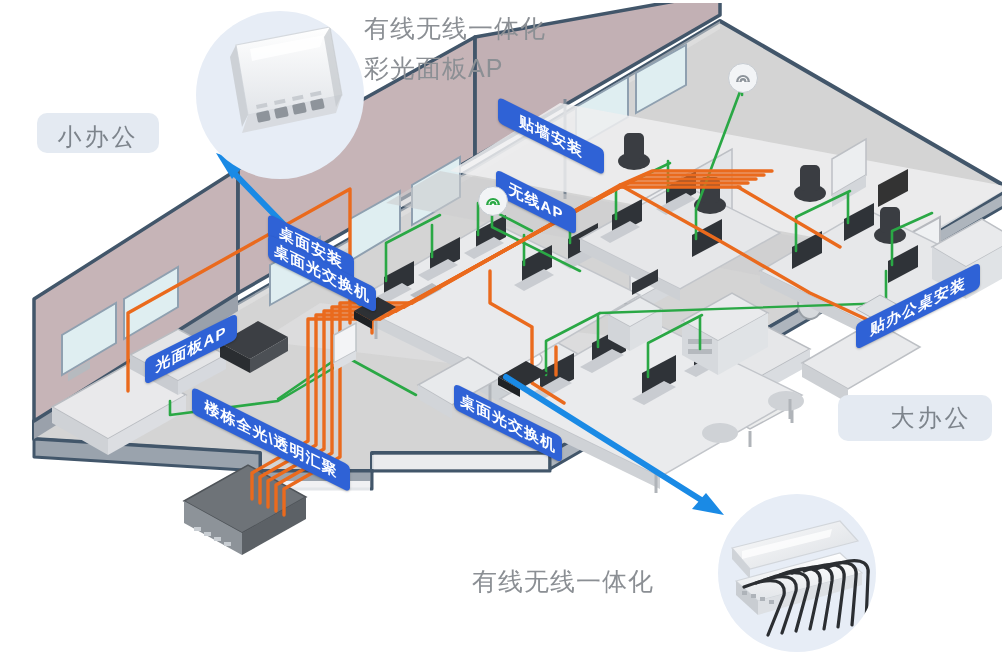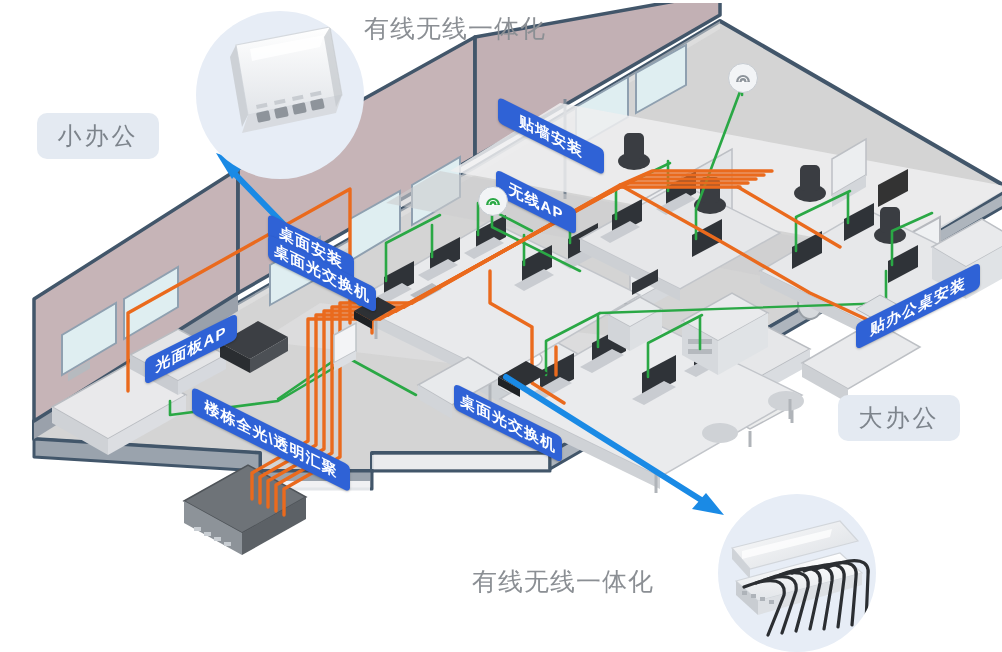--- a/index.html
+++ b/index.html
@@ -17,22 +17,22 @@
   }
   #callout-top{left:344px;top:5px;}
   #callout-bottom{left:452px;top:558px;}
 
   
   .zoneChip{
     position:absolute;background:#e4eaf2;border-radius:10px;
     color:#7d848c;font-size:24px;letter-spacing:3px;
     display:flex;align-items:center;justify-content:center;
   }
-  #zone-small{left:17px;top:110px;width:122px;height:46px;}
-  #zone-big{left:818px;top:392px;width:122px;height:46px;}
+  #zone-small{left:17px;top:110px;width:122px;height:40px;align-items:flex-end;}
+  #zone-big{left:818px;top:392px;width:122px;height:46px;padding-left:32px;}
 
   
   .tag{
     position:absolute;background:#2f62d6;color:#ffffff;
     font-size:15px;font-weight:700;letter-spacing:1px;white-space:nowrap;
     border-radius:5px;display:flex;align-items:center;justify-content:center;
     box-shadow:0 1px 2px rgba(0,0,0,.25);
   }
   .tag.down{transform:skewY(26.5deg);}    
   .tag.up{transform:skewY(-26.5deg);}     
@@ -431,20 +431,21 @@
           <rect x="740" y="594" width="5" height="4"></rect>
             <rect x="749" y="597" width="5" height="4"></rect>
         </g>
         <polygon points="722,548 812,526 810,534 722,556" fill="#ffffff" opacity="0.75"></polygon>
       </g>
     </g>
   </svg>
 
   <div class="calloutText" id="callout-top">
     <div>有线无线一体化</div>
+    <div>彩光面板AP</div>
   </div>
 
   <div class="calloutText" id="callout-bottom">
     <div>有线无线一体化</div>
   </div>
 
   <div class="zoneChip" id="zone-small">
     <span>小办公</span>
   </div>
   <div class="zoneChip" id="zone-big">

